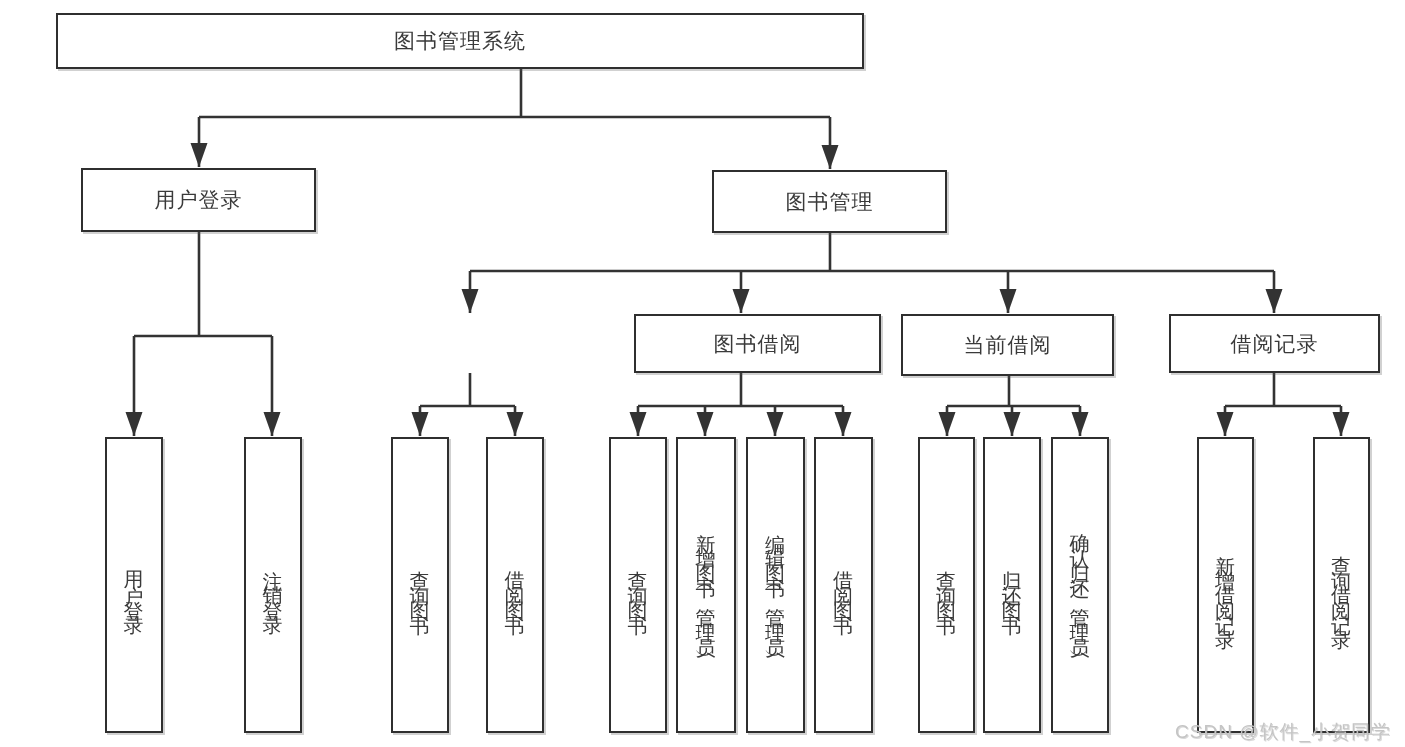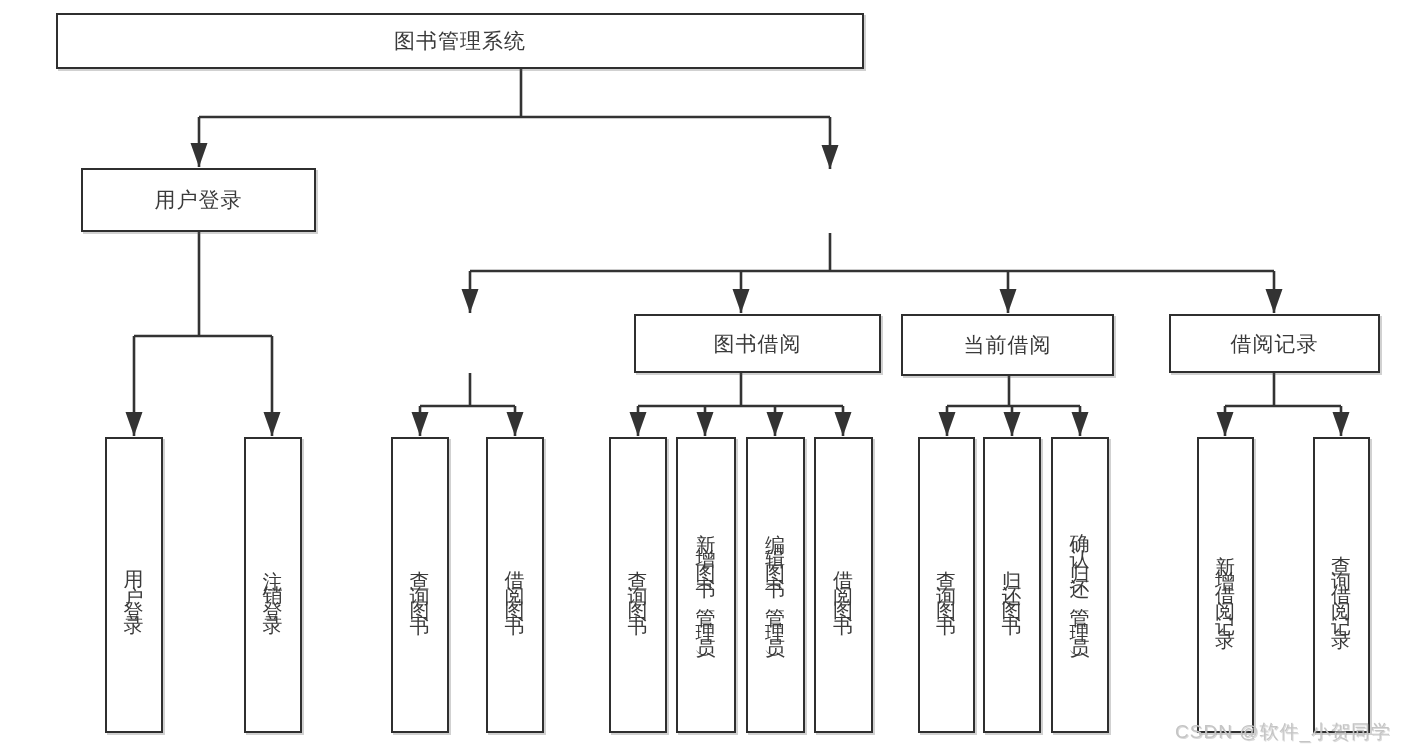--- a/index.html
+++ b/index.html
@@ -117,20 +117,23 @@
     </g>
   </svg>
 
   <div class="node h-node" style="left:15px; top:13px; width:808px; height:56px;margin-left:41px;">
     <span class="lbl">图书管理系统</span>
   </div>
 
   <div class="node h-node" style="left:81px; top:168px; width:235px; height:64px;">
     <span class="lbl">用户登录</span>
   </div>
+  <div class="node h-node" style="left:712px; top:170px; width:235px; height:63px;">
+    <span class="lbl">图书管理</span>
+  </div>
 
   <div class="node h-node" style="left:634px; top:314px; width:247px; height:59px;">
     <span class="lbl">图书借阅</span>
   </div>
   <div class="node h-node" style="left:1169px; top:314px; width:211px; height:59px;">
     <span class="lbl">借阅记录</span>
   </div>
   <div class="node h-node" style="left:901px; top:314px; width:213px; height:62px;">
     <span class="lbl">当前借阅</span>
   </div>

